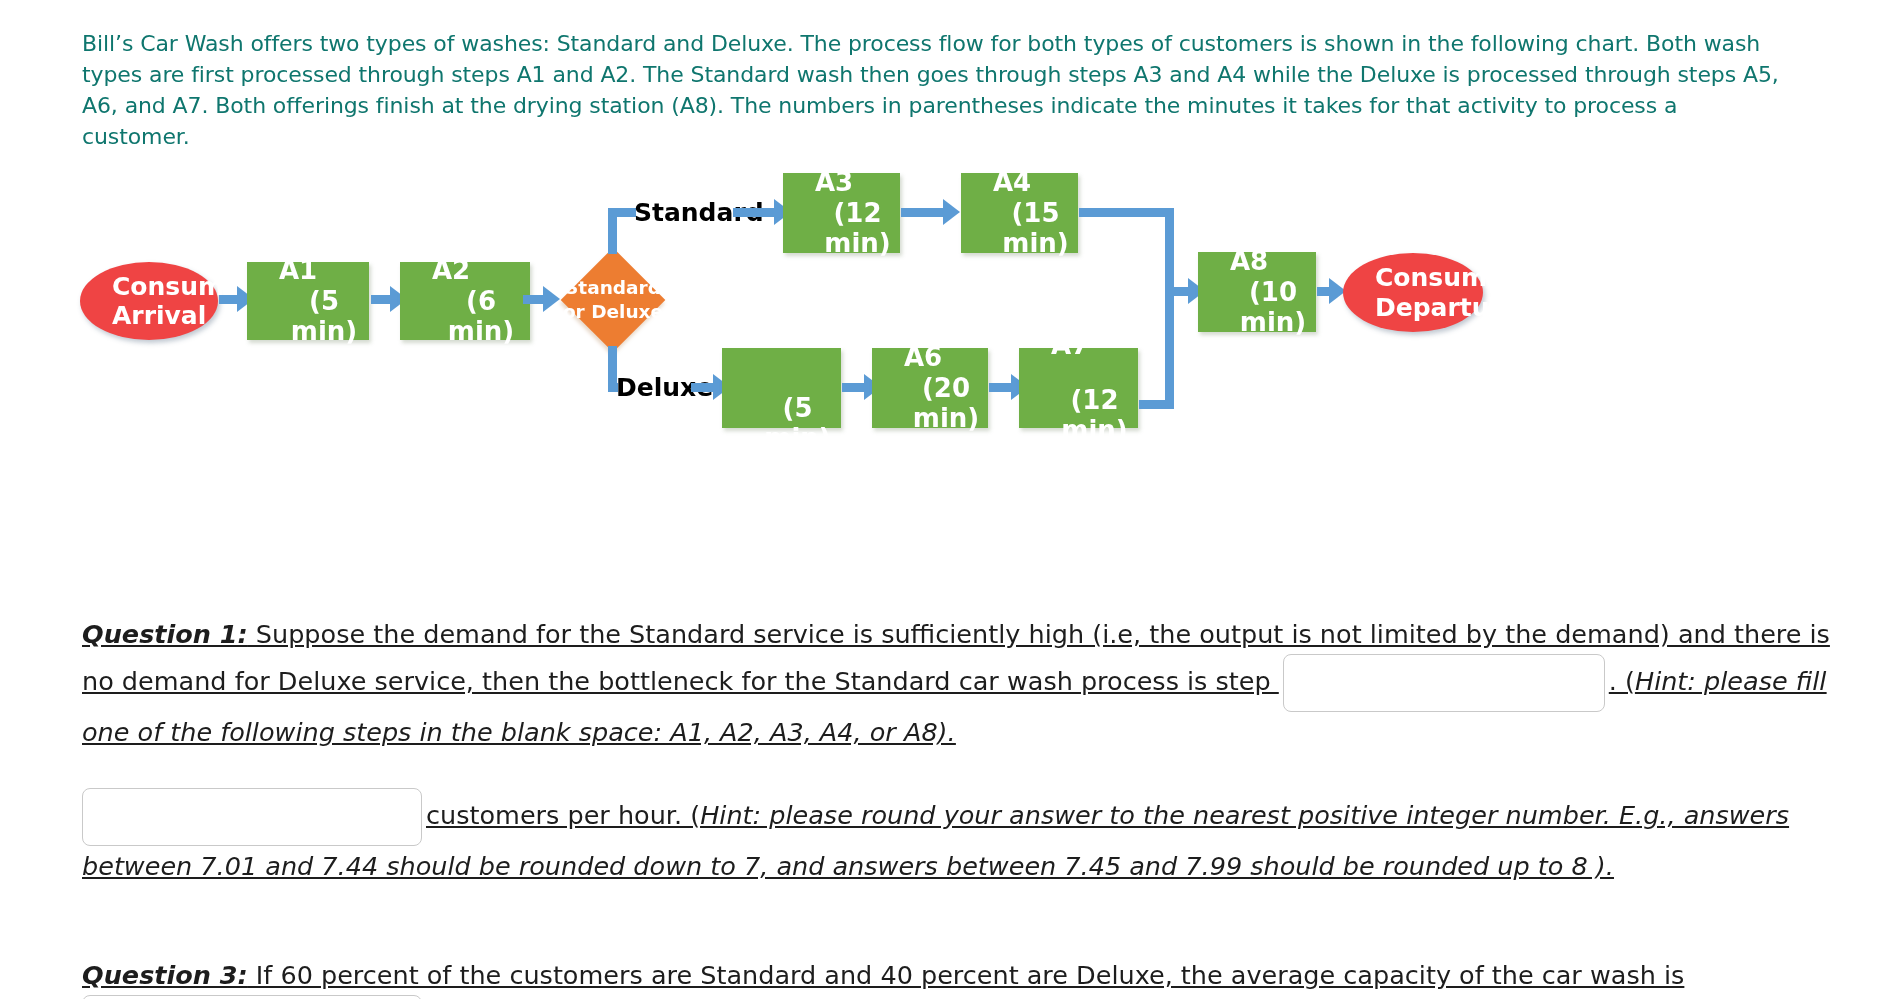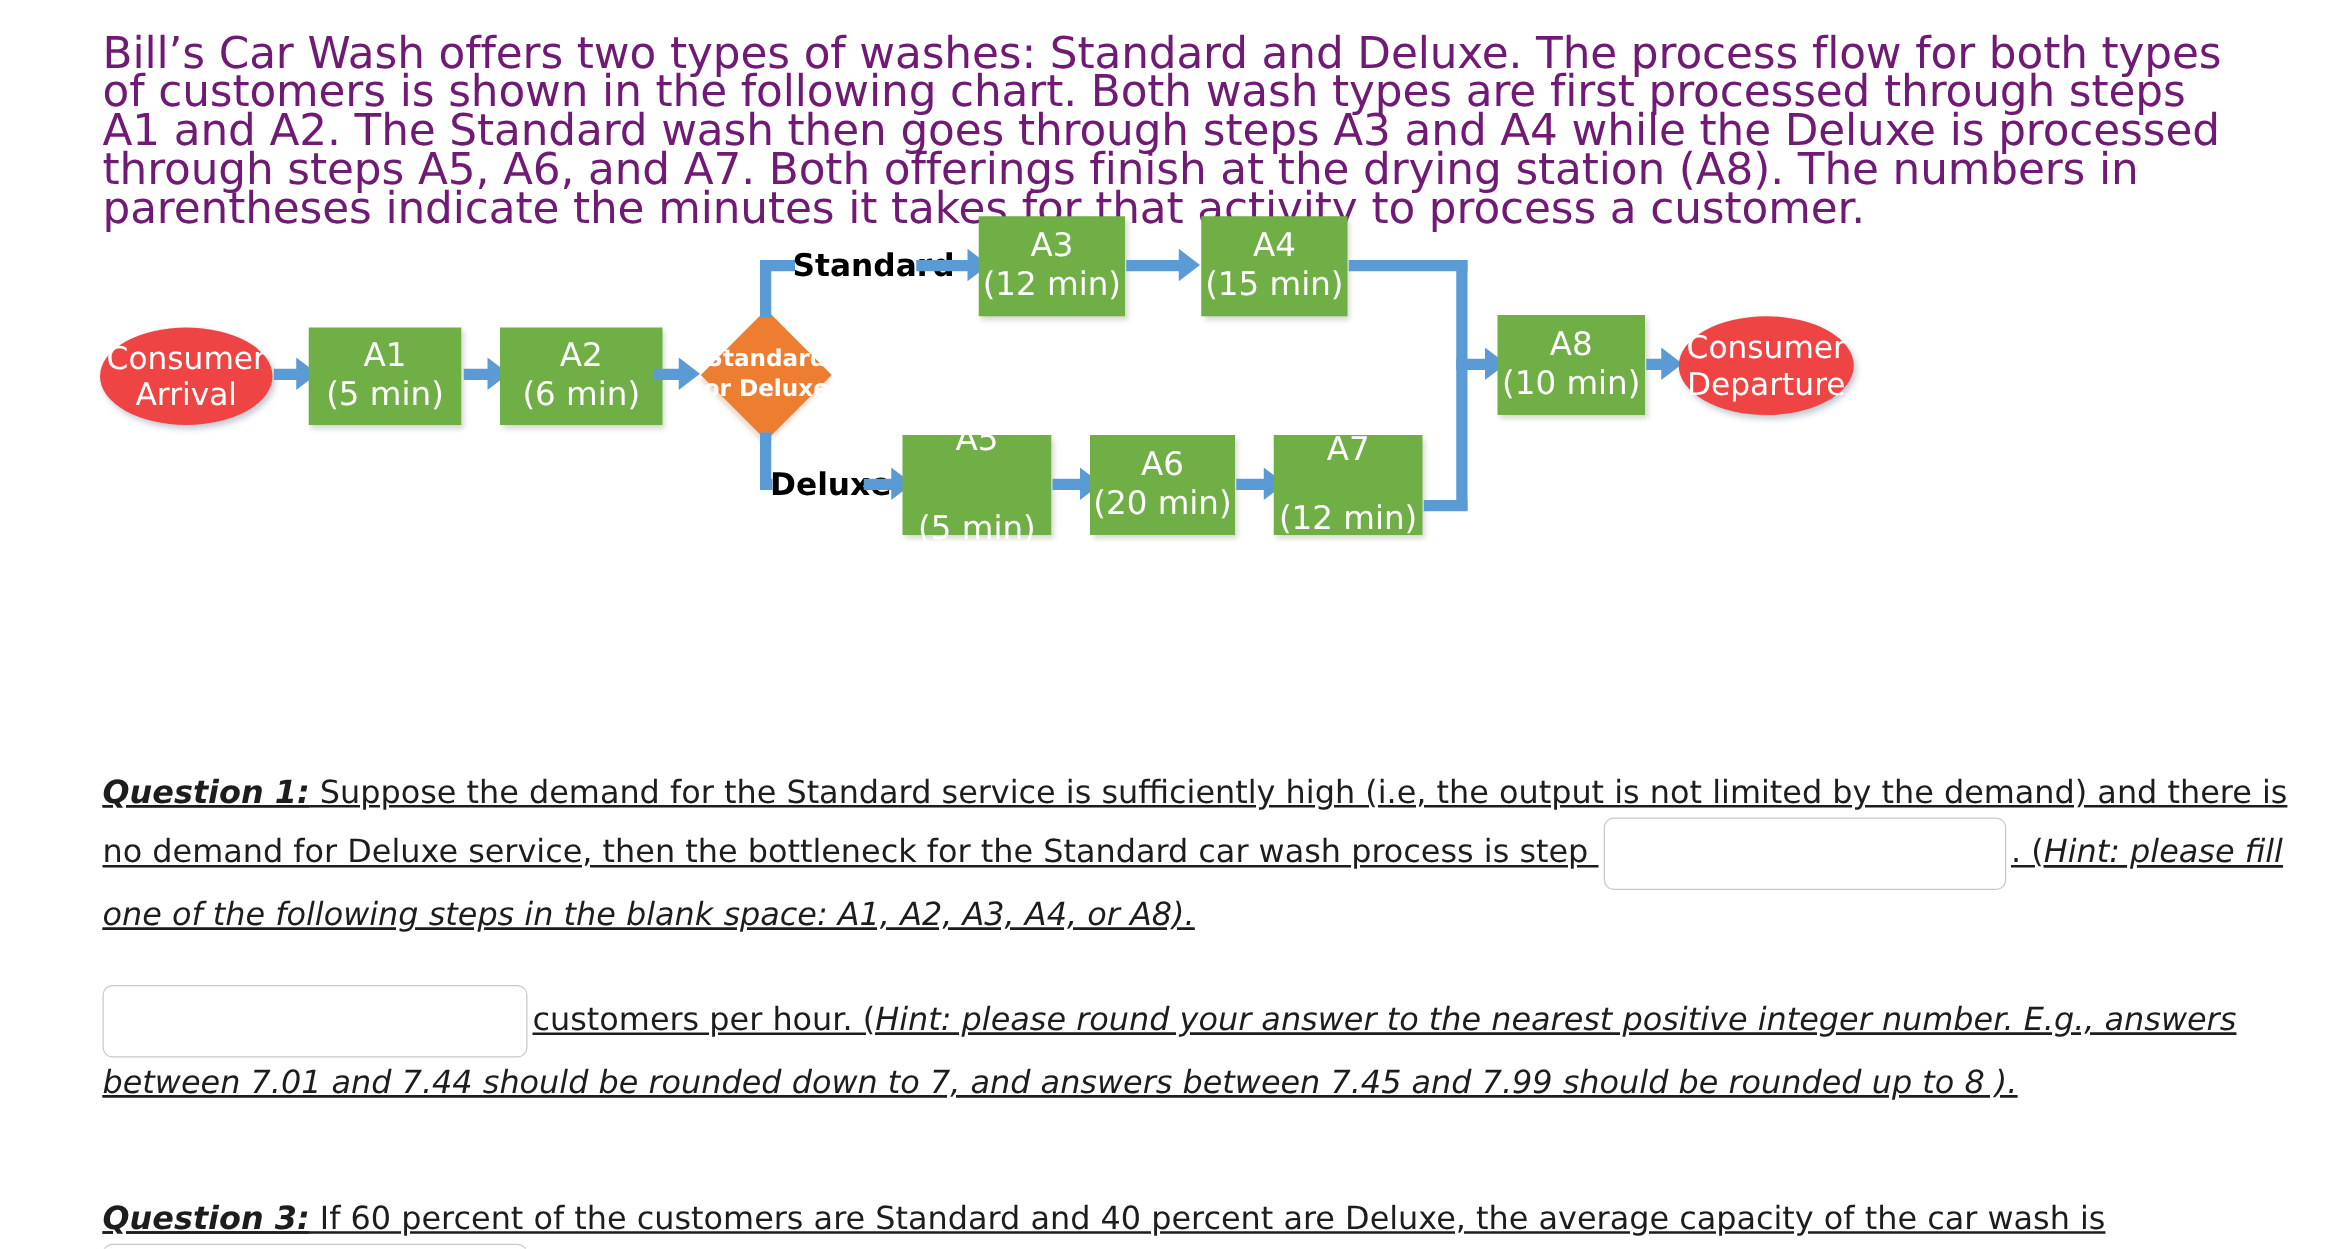--- a/index.html
+++ b/index.html
@@ -19,45 +19,46 @@
     width: 1880px;
     height: 999px;
   }
 
   
   .intro {
     position: absolute;
     left: 82px;
     top: 28px;
     width: 1700px;
-    font-size: 35px;
+    font-size: 22px;
     line-height: 31px;
-    color: #701a75;
+    color: #0f766e;
     letter-spacing: -0.1px;
   }
 
   
   .diagram {
     position: absolute;
     left: 0;
     top: 160px;
     width: 1880px;
     height: 320px;
   }
   .node {
     position: absolute;
     box-sizing: border-box;
     display: flex;
     flex-direction: column;
-    align-items: center;
+    align-items: flex-start;
     justify-content: center;
     color: #ffffff;
-    font-weight: normal;
+    font-weight: bold;
     text-align: center;
     line-height: 1.18;
+    padding-left: 32px;
   }
   .box {
     background: #6FAF46;
     box-shadow: 2px 3px 4px rgba(120,140,110,0.32);
     font-size: 26px;
   }
   .ellipse {
     background: #ef4444;
     border-radius: 50%;
     box-shadow: 2px 3px 5px rgba(90,110,135,0.38);

